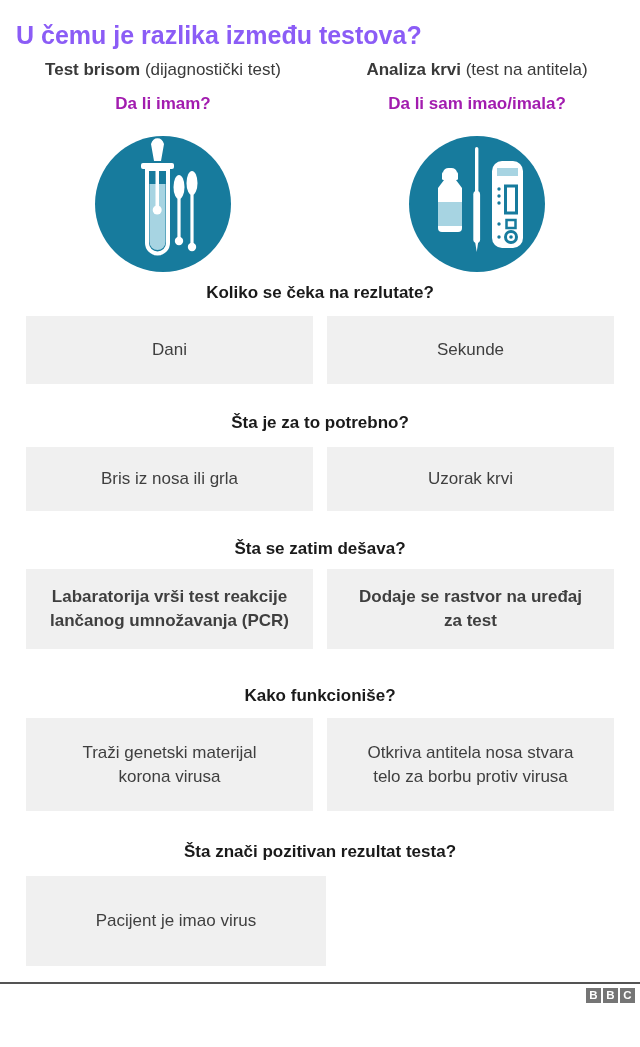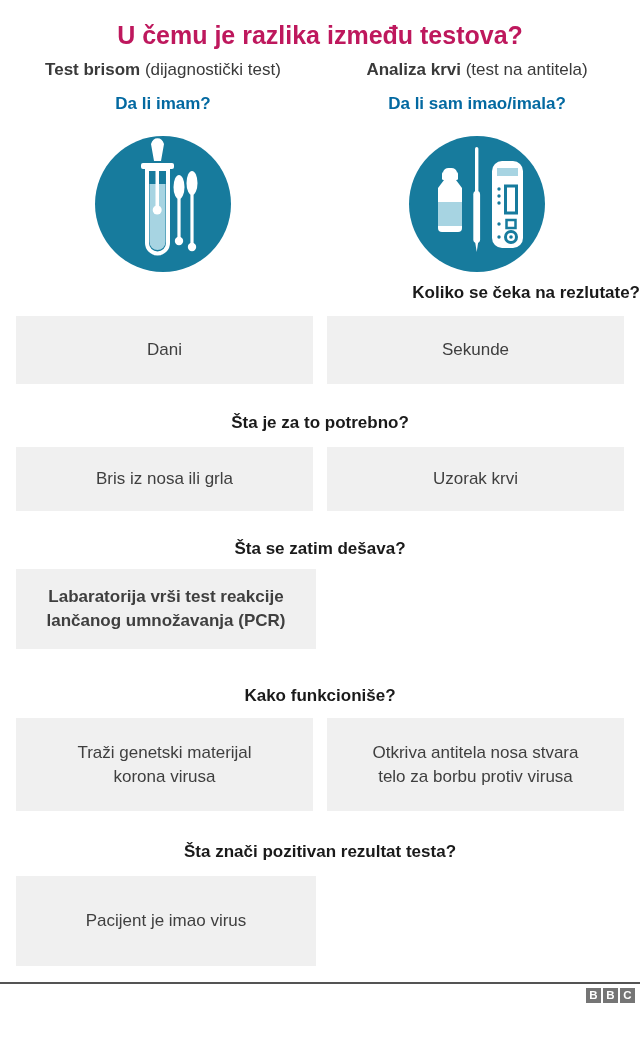--- a/index.html
+++ b/index.html
@@ -6,45 +6,44 @@
   .page{
     position:relative;
     width:640px;height:1047px;
     background:#ffffff;
     font-family:"Liberation Sans", sans-serif;
     color:#3f3f3f;
     overflow:hidden;
   }
   .title{
     margin:20px 16px 0;
-    text-align:center;
     font-size:25px;line-height:30px;
-    font-weight:bold;color:#be185d;
+    font-weight:bold;color:#8b5cf6;
   }
   .cols{display:flex;gap:20px;margin:8px 16px 0;}
   .col{width:300px;text-align:center;}
   .col-name{font-size:17px;line-height:24px;color:#3a3a3a;}
   .col-name b{font-weight:bold;}
-  .col-question{margin-top:10px;font-size:17px;line-height:24px;font-weight:bold;color:#0369a1;}
+  .col-question{margin-top:10px;font-size:17px;line-height:24px;font-weight:bold;color:#a21caf;}
   .icon-wrap{margin-top:20px;display:flex;justify-content:center;}
   .icon-wrap svg{display:block;}
 
   section h2{
     margin:0;text-align:center;
     font-size:17px;line-height:24px;
     font-weight:bold;color:#1a1a1a;
   }
-  .row{display:flex;gap:14px;margin:0 16px;}
+  .row{display:flex;gap:14px;margin:0 26px;}
   .box{
     width:300px;background:#f0f0f0;
     display:flex;align-items:center;justify-content:center;
     text-align:center;font-size:17px;line-height:24px;color:#3f3f3f;
     white-space:pre-line;padding:0 8px;box-sizing:border-box;
   }
-  .s1 h2{margin:9px 0 11px;text-align:right;}  .s1 .box{height:68px;}
+  .s1 h2{margin:9px 0 11px;}  .s1 .box{height:68px;}
   .s2 h2{margin:27px 0 12px;} .s2 .box{height:64px;}
   .s3 h2{margin:26px 0 8px;}  .s3 .box{height:80px;font-weight:bold;}
   .s4 h2{margin:35px 0 10px;} .s4 .box{height:93px;}
   .s5 h2{margin:29px 0 12px;} .s5 .box{height:90px;}
 
   .divider{height:2px;background:#545454;margin-top:16px;}
   .bbc-logo{display:flex;gap:2px;justify-content:flex-end;margin:4px 5px 0 0;}
   .bbc-logo span{
     width:15px;height:15px;background:#757575;color:#ffffff;
     font-size:11.5px;font-weight:bold;line-height:15px;
@@ -137,20 +136,22 @@
       <div class="box">Bris iz nosa ili grla</div>
       <div class="box">Uzorak krvi</div>
     </div>
   </section>
 
   <section class="s3">
     <h2>Šta se zatim dešava?</h2>
     <div class="row">
       <div class="box">Labaratorija vrši test reakcije
 lančanog umnožavanja (PCR)</div>
+      <div class="box">Dodaje se rastvor na uređaj
+za test</div>
     </div>
   </section>
 
   <section class="s4">
     <h2>Kako funkcioniše?</h2>
     <div class="row">
       <div class="box">Traži genetski materijal
 korona virusa</div>
       <div class="box">Otkriva antitela nosa stvara
 telo za borbu protiv virusa</div>

